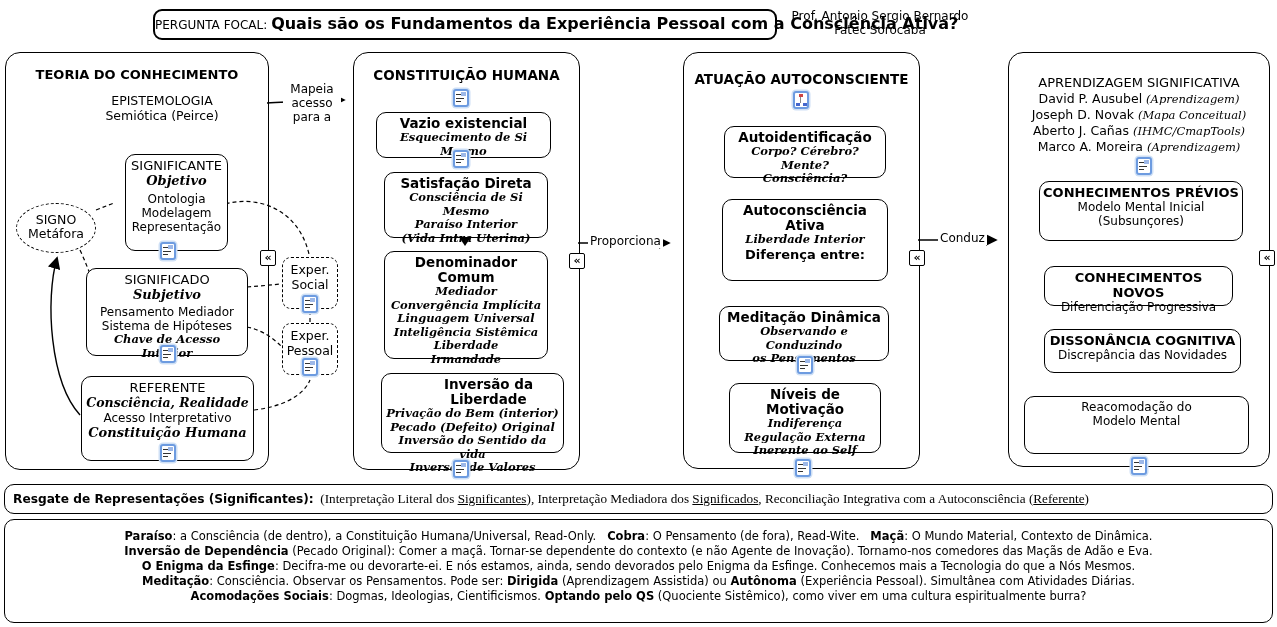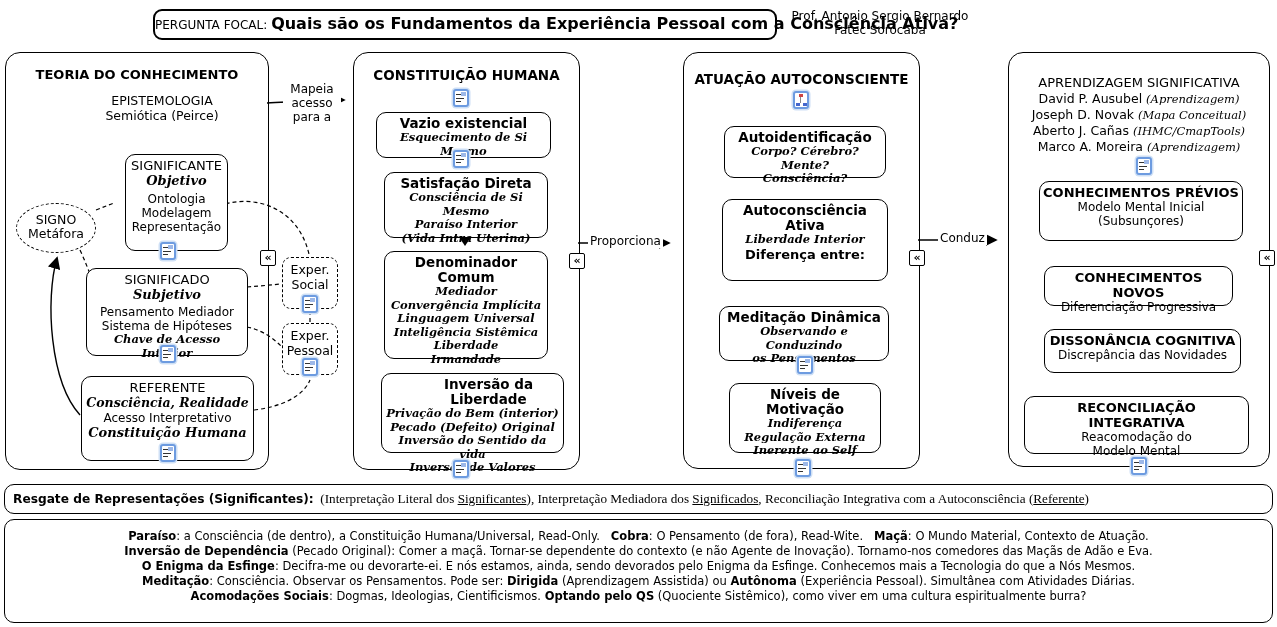--- a/index.html
+++ b/index.html
@@ -214,35 +214,34 @@
     </div>
     <div class="node" style="left:35px;top:213px;width:189px;height:40px;">
       <div class="head-sm">CONHECIMENTOS NOVOS</div>
       <div class="plain">Diferenciação Progressiva</div>
     </div>
     <div class="node" style="left:35px;top:276px;width:197px;height:44px;">
       <div class="head-sm">DISSONÂNCIA COGNITIVA</div>
       <div class="plain">Discrepância das Novidades</div>
     </div>
     <div class="node" style="left:15px;top:343px;width:225px;height:58px;">
-      <div class="head-sm">RECONCILIAÇÃO INTEGRATIVA</div>
       <div class="plain">Reacomodação do
 Modelo Mental</div>
     </div>
     <div class="res-icon" style="left:122px;top:404px;"></div>
   </div>
 
   <div class="jump" style="left:260px;top:250px;">«</div>
   <div class="jump" style="left:569px;top:253px;">«</div>
   <div class="jump" style="left:909px;top:250px;">«</div>
   <div class="jump" style="left:1259px;top:250px;">«</div>
 
   <div class="bar"><span class="lead" style="font-weight: bold;">Resgate de Representações (Significantes):</span><span>&nbsp; (Interpretação Literal dos </span><span style="text-decoration: underline;">Significantes</span><span>), Interpretação Mediadora dos </span><span style="text-decoration: underline;">Significados</span><span>, Reconciliação Integrativa com a Autoconsciência (</span><span style="text-decoration: underline;">Referente</span><span>)</span></div>
 
   <div class="notes">
-    <div><span style="font-weight: bold;">Paraíso</span><span>: a Consciência (de dentro), a Constituição Humana/Universal, Read-Only.&nbsp;&nbsp; </span><span style="font-weight: bold;">Cobra</span><span>: O Pensamento (de fora), Read-Wite.&nbsp;&nbsp; </span><span style="font-weight: bold;">Maçã</span><span>: O Mundo Material, Contexto de Atuação.</span></div>
+    <div><span style="font-weight: bold;">Paraíso</span><span>: a Consciência (de dentro), a Constituição Humana/Universal, Read-Only.&nbsp;&nbsp; </span><span style="font-weight: bold;">Cobra</span><span>: O Pensamento (de fora), Read-Wite.&nbsp;&nbsp; </span><span style="font-weight: bold;">Maçã</span><span>: O Mundo Material, Contexto de Dinâmica.</span></div>
     <div><span style="font-weight: bold;">Inversão de Dependência</span><span> (Pecado Original): Comer a maçã. Tornar-se dependente do contexto (e não Agente de Inovação). Tornamo-nos comedores das Maçãs de Adão e Eva.</span></div>
     <div><span style="font-weight: bold;">O Enigma da Esfinge</span><span>: Decifra-me ou devorarte-ei. E nós estamos, ainda, sendo devorados pelo Enigma da Esfinge. Conhecemos mais a Tecnologia do que a Nós Mesmos.</span></div>
     <div><span style="font-weight: bold;">Meditação</span><span>: Consciência. Observar os Pensamentos. Pode ser: </span><span style="font-weight: bold;">Dirigida</span><span> (Aprendizagem Assistida) ou </span><span style="font-weight: bold;">Autônoma</span><span> (Experiência Pessoal). Simultânea com Atividades Diárias.</span></div>
     <div><span style="font-weight: bold;">Acomodações Sociais</span><span>: Dogmas, Ideologias, Cientificismos. </span><span style="font-weight: bold;">Optando pelo QS</span><span> (Quociente Sistêmico), como viver em uma cultura espiritualmente burra?</span></div>
   </div>
 
 </div>
 
 </body></html>

